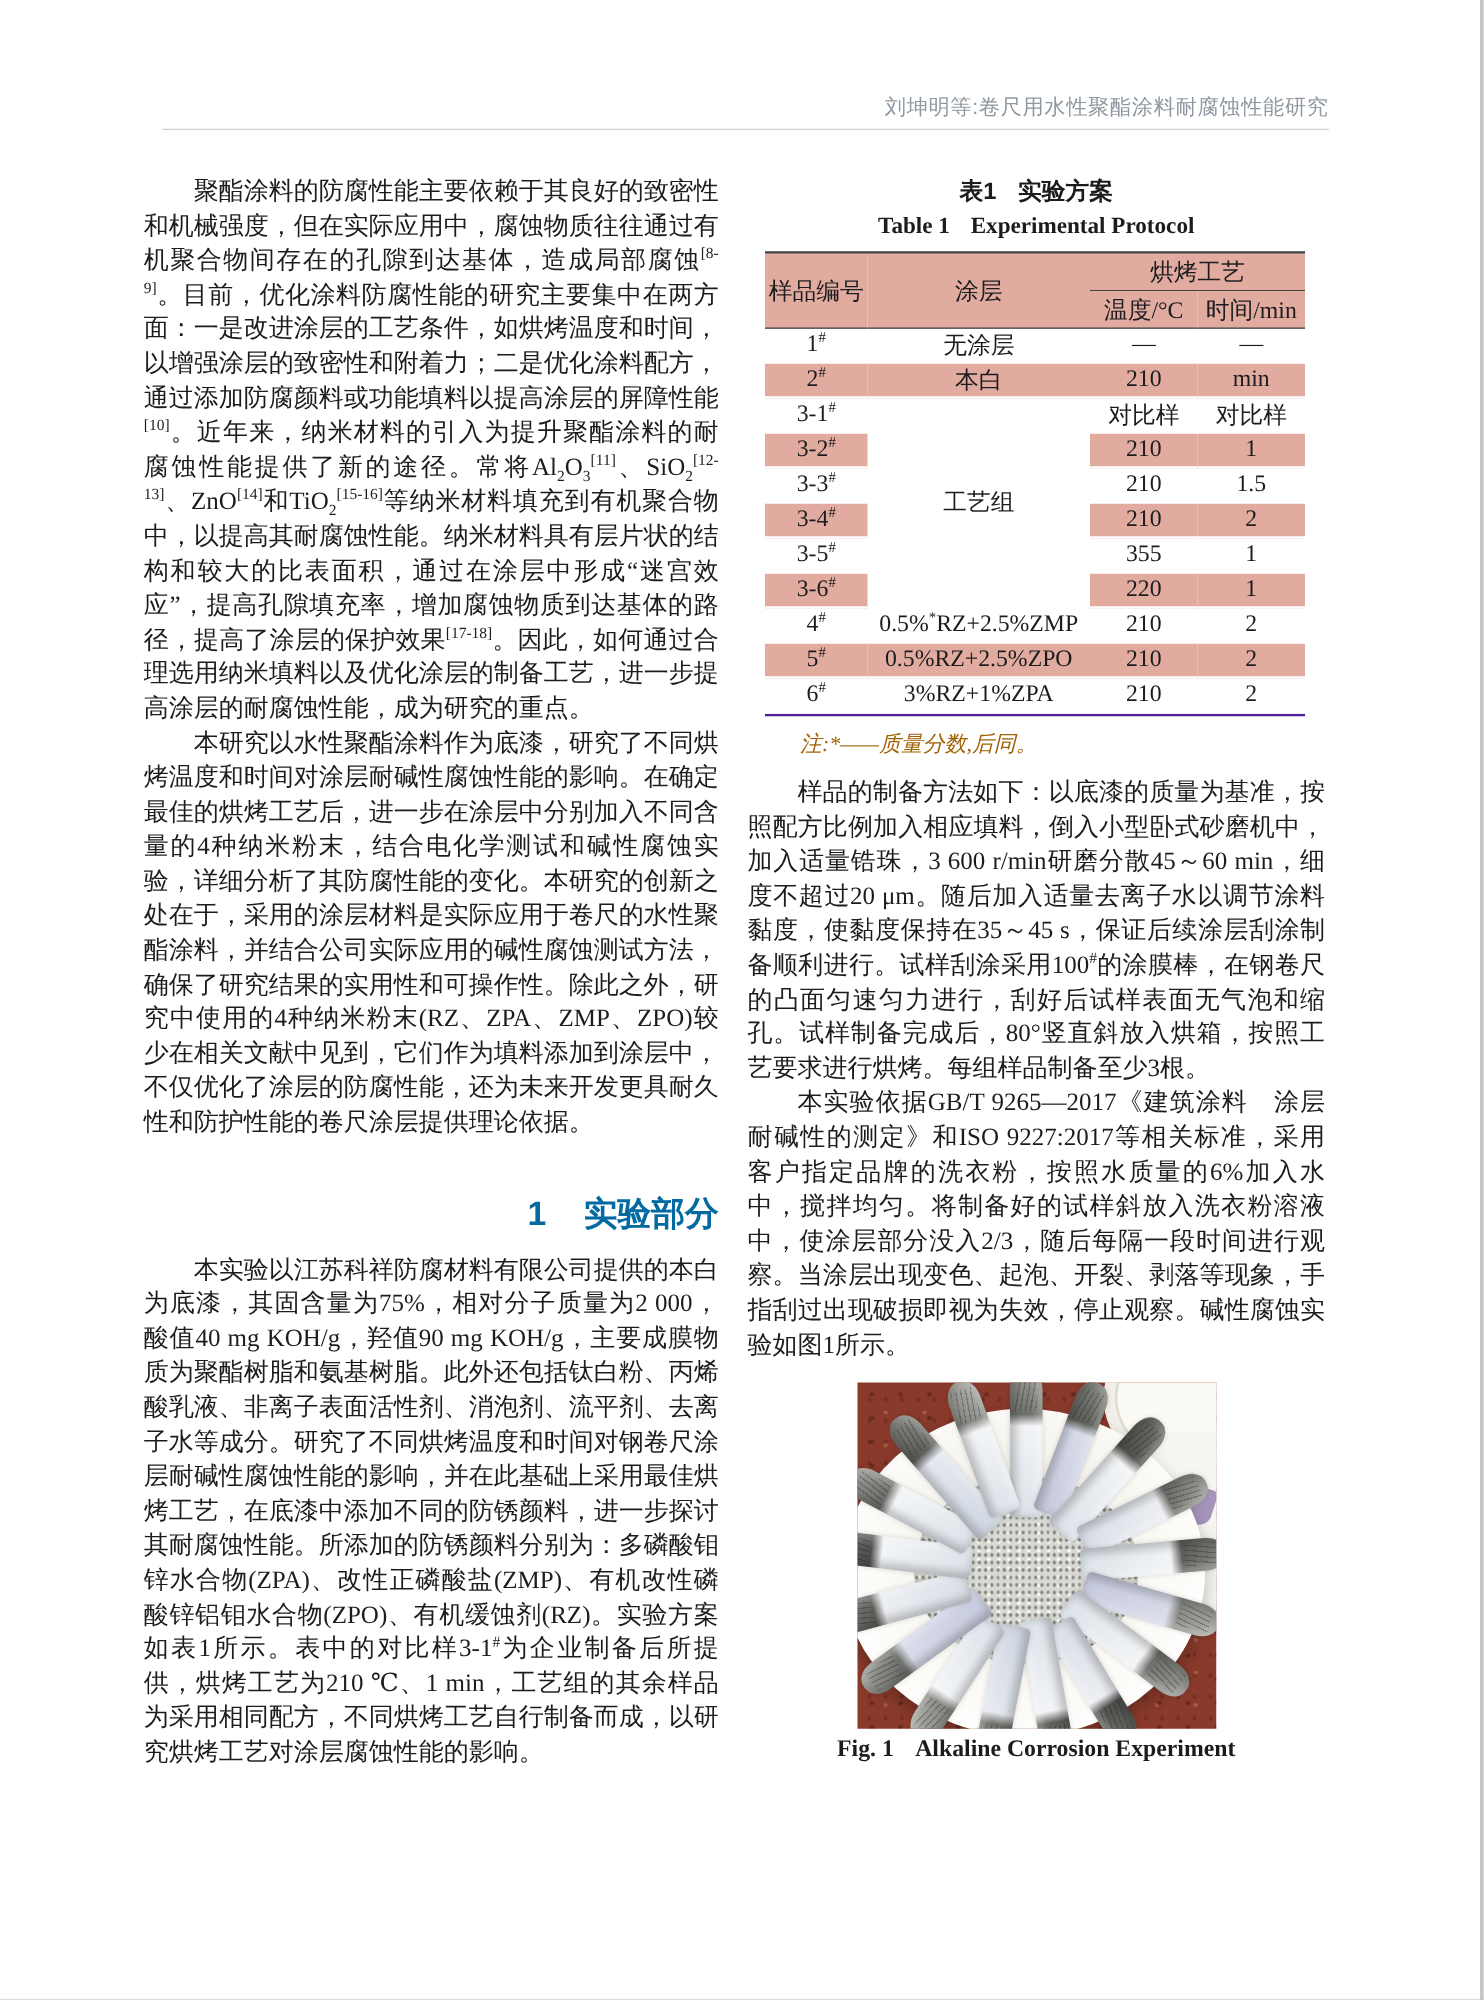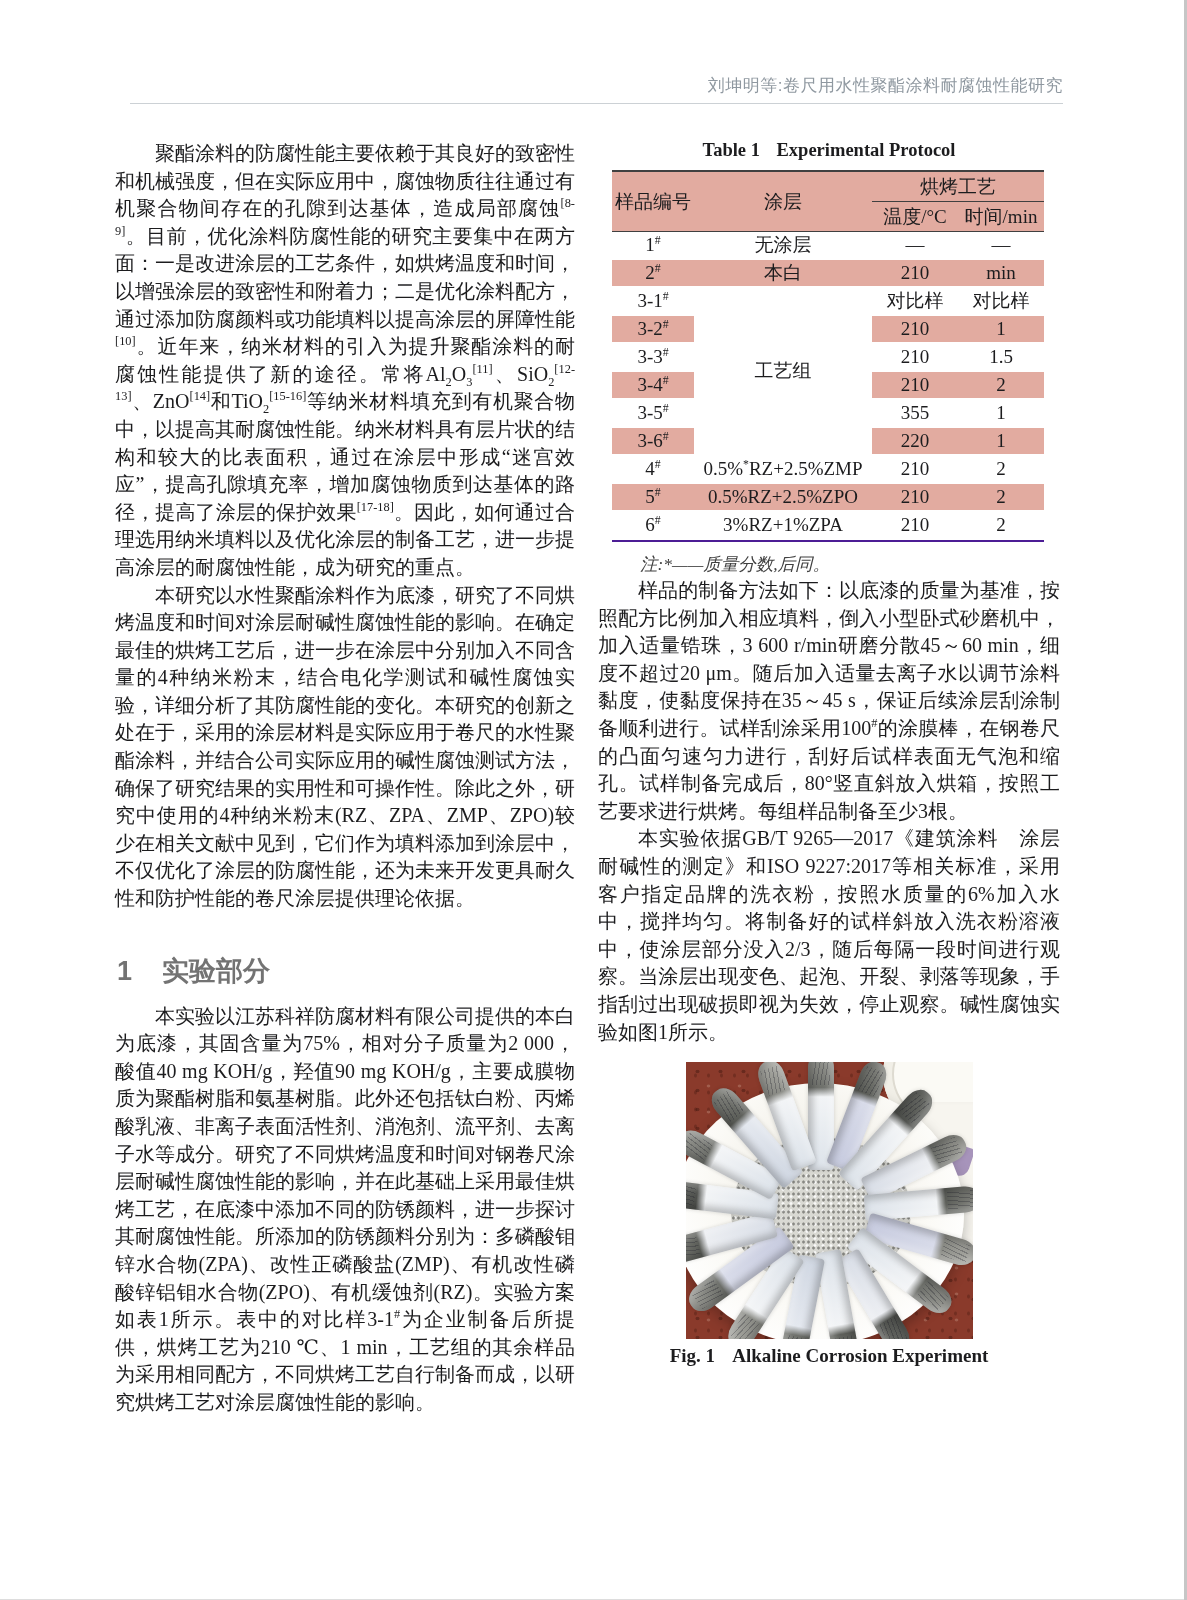--- a/index.html
+++ b/index.html
@@ -21,22 +21,23 @@
   .col { position:absolute; top:140px; }
   .col.left  { left:115px; width:460px; }
   .col.right { left:598px; width:462px; }
   .body { font-size:20px; line-height:27.6px; text-align:justify; margin:0; }
   .indent { text-indent:2em; }
   sup { font-size:.62em; vertical-align:super; line-height:0; }
   sub { font-size:.62em; vertical-align:sub;   line-height:0; }
   
   .h1 {
     font-family:"Liberation Sans","DejaVu Sans",sans-serif;
-    font-size:27px; font-weight:bold; color:#737373;
+    font-size:27px; font-weight:bold; color:#0369a1;
     margin:40px 0 14px 2px;
+    text-align:right;
   }
   .h1 .h-num { margin-right:30px; }
   .h2 {
     font-family:"Liberation Sans","DejaVu Sans",sans-serif;
     font-size:21px; font-weight:bold; color:#a3291c;
     margin:18px 0 10px 2px;
   }
   .h2 .h-num { margin-right:16px; }
   
   .tcap { text-align:center; font-weight:bold; }
@@ -46,22 +47,22 @@
   table.protocol {
     width:432px; margin-left:14px; border-collapse:separate; border-spacing:0;
     border-top:2px solid #404040; border-bottom:2px solid #4c1d95;
     font-size:19px;
   }
   table.protocol th, table.protocol td { text-align:center; font-weight:normal; padding:0; vertical-align:middle; }
   table.protocol thead th { background:#e2aba0; border-bottom:1px solid #404040; height:29px; }
   table.protocol tbody td { height:26px; border-bottom:2px solid #ffffff; }
   table.protocol tbody td.pink { background:#e2aba0; }
   .table-note {
-    color:#404040; font-size:17.5px; font-style:italic;
-    margin:10px 0 1px 42px;
+    color:#a16207; font-size:17.5px; font-style:italic;
+    margin:10px 0 14px 42px;
   }
   
   .fig { margin:16px 0 0; }
   .photo {
     position:relative; width:287px; height:277px; margin:0 auto; overflow:hidden;
     background-color:#8a3a2b;
     background-image:
       radial-gradient(rgba(40,10,5,.35) 1.5px, transparent 2.5px),
       radial-gradient(rgba(230,200,180,.25) 1.2px, transparent 2.2px),
       radial-gradient(rgba(60,20,10,.3) 1px, transparent 2px);
@@ -136,20 +137,21 @@
     <p class="body indent">本研究以水性聚酯涂料作为底漆，研究了不同烘烤温度和时间对涂层耐碱性腐蚀性能的影响。在确定最佳的烘烤工艺后，进一步在涂层中分别加入不同含量的4种纳米粉末，结合电化学测试和碱性腐蚀实验，详细分析了其防腐性能的变化。本研究的创新之处在于，采用的涂层材料是实际应用于卷尺的水性聚酯涂料，并结合公司实际应用的碱性腐蚀测试方法，确保了研究结果的实用性和可操作性。除此之外，研究中使用的4种纳米粉末(RZ、ZPA、ZMP、ZPO)较少在相关文献中见到，它们作为填料添加到涂层中，不仅优化了涂层的防腐性能，还为未来开发更具耐久性和防护性能的卷尺涂层提供理论依据。</p>
 
     <h2 class="h1"><span class="h-num">1</span><span class="h-title">实验部分</span></h2>
 
 
     <p class="body indent">本实验以江苏科祥防腐材料有限公司提供的本白为底漆，其固含量为75%，相对分子质量为2 000，酸值40 mg KOH/g，羟值90 mg KOH/g，主要成膜物质为聚酯树脂和氨基树脂。此外还包括钛白粉、丙烯酸乳液、非离子表面活性剂、消泡剂、流平剂、去离子水等成分。研究了不同烘烤温度和时间对钢卷尺涂层耐碱性腐蚀性能的影响，并在此基础上采用最佳烘烤工艺，在底漆中添加不同的防锈颜料，进一步探讨其耐腐蚀性能。所添加的防锈颜料分别为：多磷酸钼锌水合物(ZPA)、改性正磷酸盐(ZMP)、有机改性磷酸锌铝钼水合物(ZPO)、有机缓蚀剂(RZ)。实验方案如表1所示。表中的对比样3-1<sup>#</sup>为企业制备后所提供，烘烤工艺为210 ℃、1 min，工艺组的其余样品为采用相同配方，不同烘烤工艺自行制备而成，以研究烘烤工艺对涂层腐蚀性能的影响。</p>
   </div>
 
   <div class="col right">
 
+    <div class="tcap zh"><span>表1</span><span class="gap">实验方案</span></div>
     <div class="tcap en"><span>Table 1</span><span class="gap">Experimental Protocol</span></div>
 
     <table class="protocol">
       <colgroup>
         <col style="width:82px">
           <col style="width:178px">
           <col style="width:86px">
           <col style="width:86px">
       </colgroup>
       <thead>

